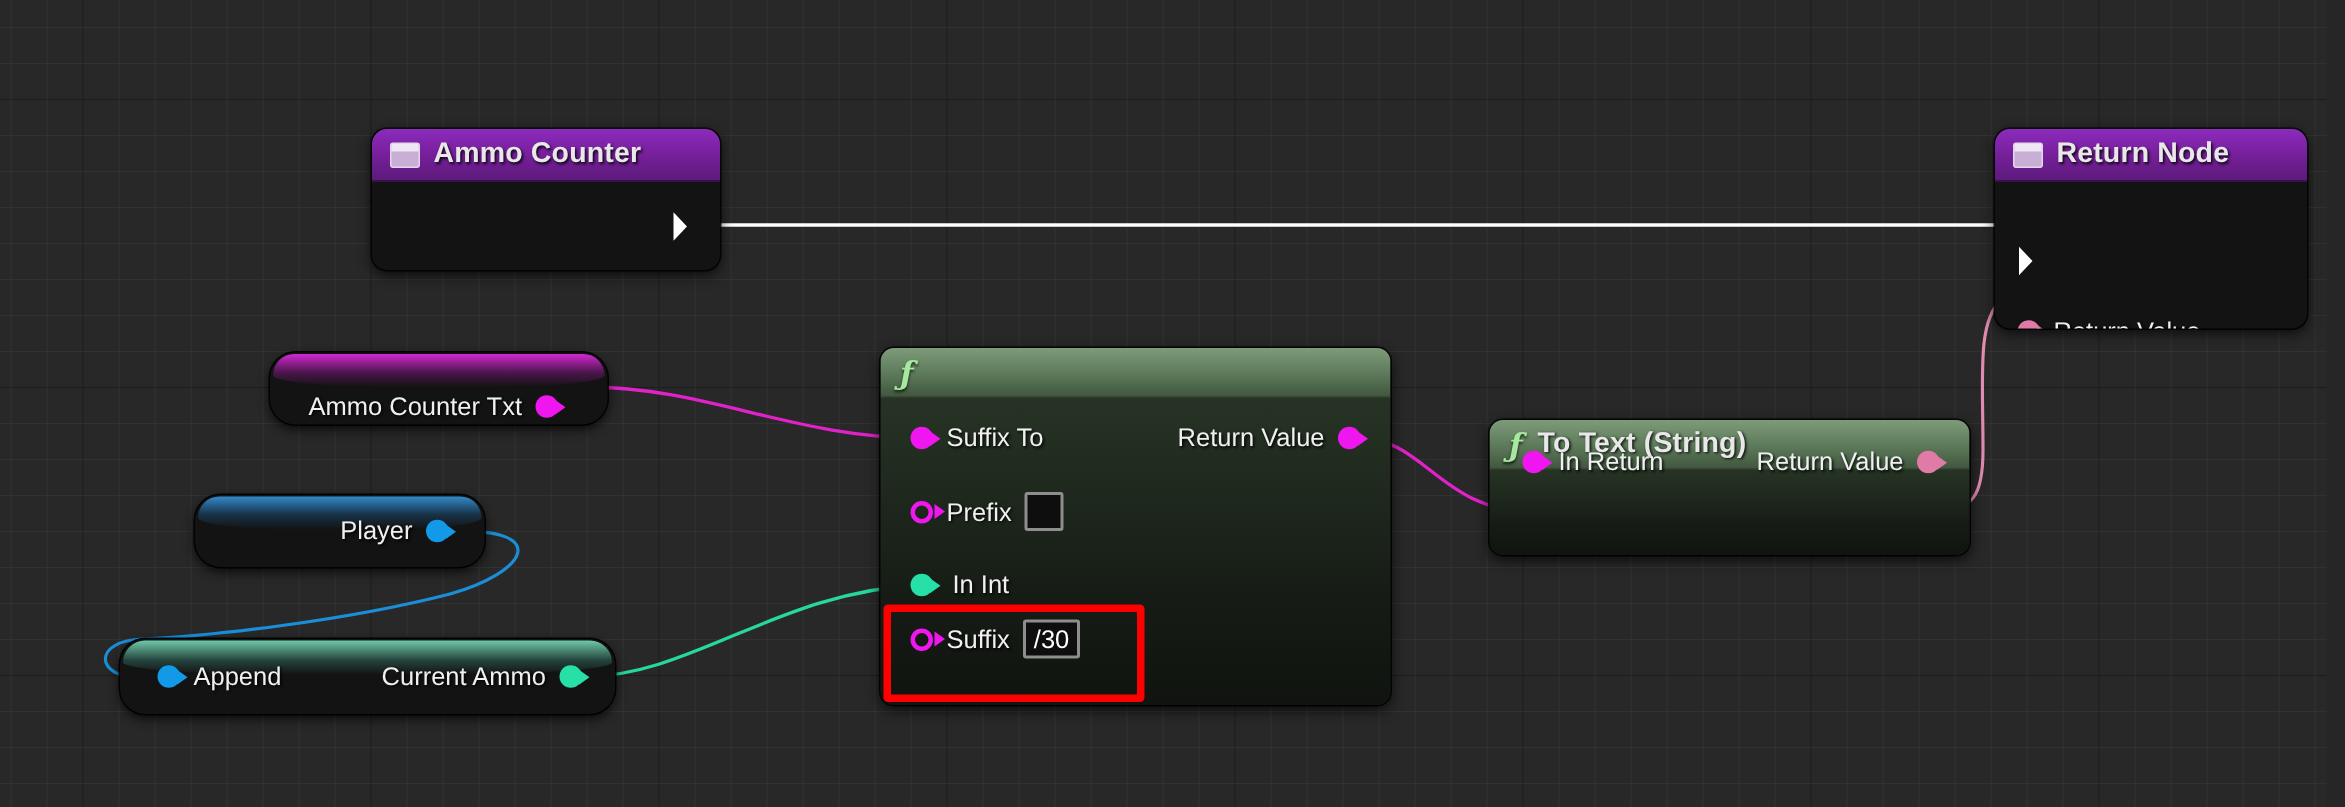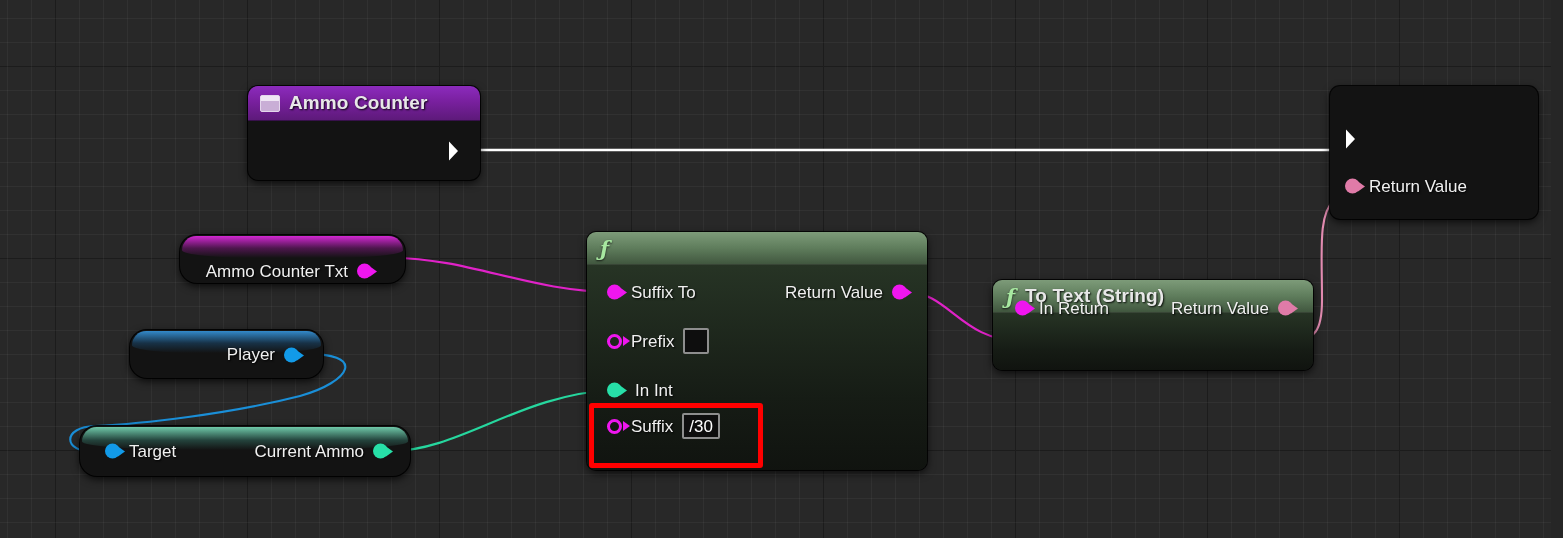--- a/index.html
+++ b/index.html
@@ -215,20 +215,24 @@
         <span class="execpin">
           <svg width="18" height="21" viewBox="0 0 18 21">
             <path d="M2 1 L11 10.5 L2 20 Z" fill="#ffffff"></path>
           </svg>
         </span>
       </div>
     </div>
   </div>
 
   <div class="node evt" style="left:1330px; top:86px; width:208px; height:133px;">
+    <div class="hdr">
+      <span class="panel-icon"></span>
+      <span class="node-title">Return Node</span>
+    </div>
     <div class="body" style="height:98px;">
       <div class="pinrow" style="left:14px; top:53px; transform:translateY(-50%);">
         <span class="execpin">
           <svg width="18" height="21" viewBox="0 0 18 21">
             <path d="M2 1 L11 10.5 L2 20 Z" fill="#ffffff"></path>
           </svg>
         </span>
       </div>
       <div class="pinrow" style="left:15px; top:100px; transform:translateY(-50%);">
         <span class="pin filled c-pink"></span>
@@ -295,31 +299,31 @@
   <div class="node varnode" style="left:180px; top:235px; width:225px; height:48px;">
     <span class="sheen magenta"></span>
     <div class="pinrow" style="right:33px; top:50%; transform:translateY(-50%);margin-top:12px;">
       <span class="pinlabel">Ammo Counter Txt</span>
       <span class="pin filled c-magenta"></span>
     </div>
   </div>
 
   <div class="node varnode" style="left:130px; top:330px; width:193px; height:48px;">
     <span class="sheen blue"></span>
-    <div class="pinrow" style="right:24px; top:50%; transform:translateY(-50%);align-items:flex-end;">
+    <div class="pinrow" style="right:24px; top:50%; transform:translateY(-50%);">
       <span class="pinlabel">Player</span>
       <span class="pin filled c-blue"></span>
     </div>
   </div>
 
   <div class="node varnode" style="left:80px; top:426px; width:330px; height:50px;">
     <span class="sheen teal"></span>
     <div class="pinrow" style="left:25px; top:50%; transform:translateY(-50%);">
       <span class="pin filled c-blue"></span>
-      <span class="pinlabel">Target</span>
+      <span class="pinlabel">Append</span>
     </div>
     <div class="pinrow" style="right:22px; top:50%; transform:translateY(-50%);">
       <span class="pinlabel">Current Ammo</span>
       <span class="pin filled c-teal"></span>
     </div>
   </div>
 
 </div>
 
 </body></html>

